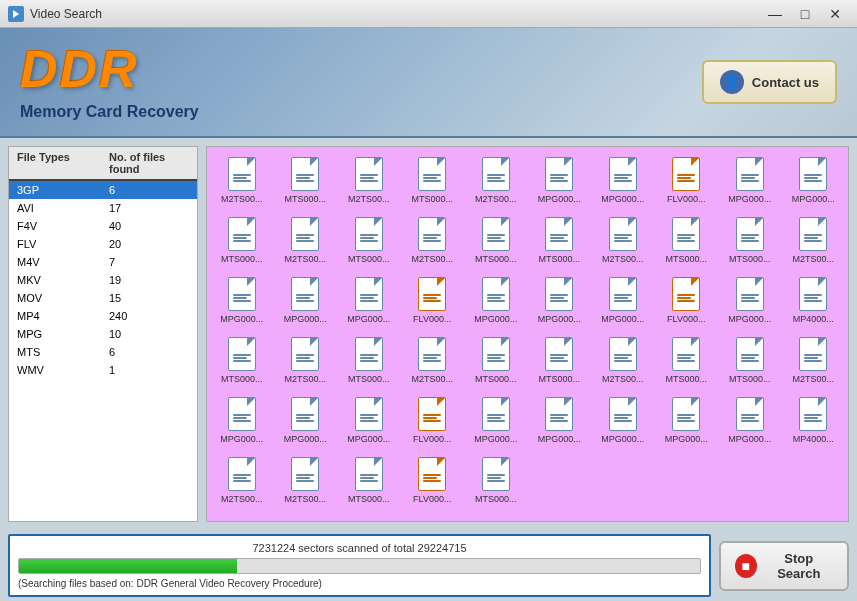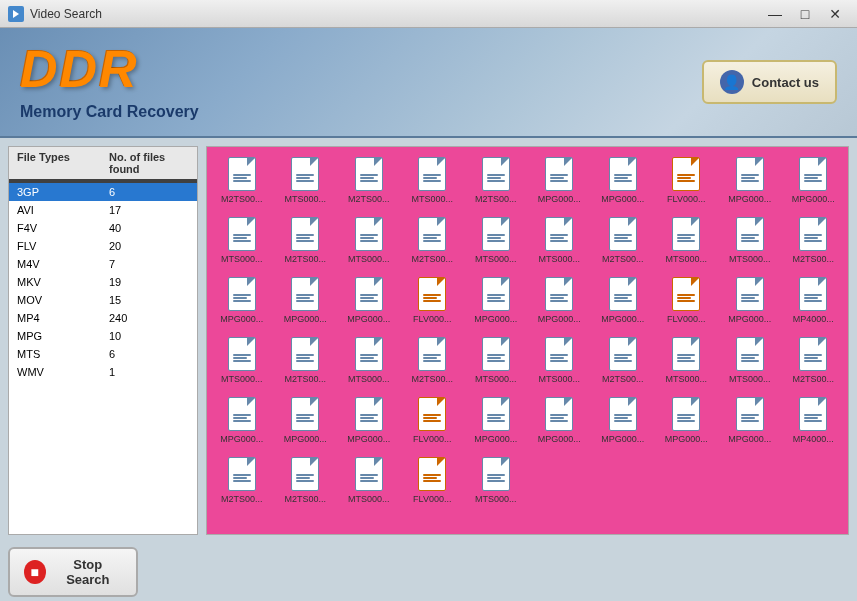--- a/index.html
+++ b/index.html
@@ -90,42 +90,42 @@
     .left-panel {
       width: 190px;
       background: white;
       border: 1px solid #aaa;
       display: flex;
       flex-direction: column;
     }
     .left-panel-header {
       display: flex;
       background: #e8e8e8;
-      border-bottom: 4px solid #404040;
+      border-bottom: 2px solid #404040;
       padding: 4px 8px;
       font-weight: bold;
       font-size: 11px;
       color: #333;
     }
     .col-filetype { flex: 1; }
     .col-count { width: 80px; }
     .file-type-row {
       display: flex;
       padding: 3px 8px;
       font-size: 11px;
       cursor: pointer;
     }
     .file-type-row.selected { background: #2878d0; color: white; }
     .file-type-name { flex: 1; }
     .file-type-count { width: 80px; }
 
     
     .right-panel {
       flex: 1;
-      background: #ec4899;
+      background: #f0abfc;
       border: 1px solid #aaa;
       overflow-y: scroll;
       display: grid;
       grid-template-columns: repeat(10, 1fr);
       align-content: start;
       gap: 2px;
       padding: 4px;
     }
     .file-item {
       display: flex;
@@ -1032,19 +1032,26 @@
         </div>
       </div>
     </div>
           <span class="file-label">MTS000...</span>
         </div>
       </div>
 
   </div>
 
   <div class="progress-area">
+    <div class="progress-box">
+      <div class="progress-text">7231224 sectors scanned of total 29224715</div>
+      <div class="progress-bar-container">
+        <div class="progress-bar-fill" id="progress-fill" style="width: 32%;"></div>
+      </div>
+      <div class="progress-status">(Searching files based on:  DDR General Video Recovery Procedure)</div>
+    </div>
     <button class="stop-btn">
       <div class="stop-icon">■</div>
       <span>Stop Search</span>
     </button>
   </div>
 
 </div>
 
 </body></html>

